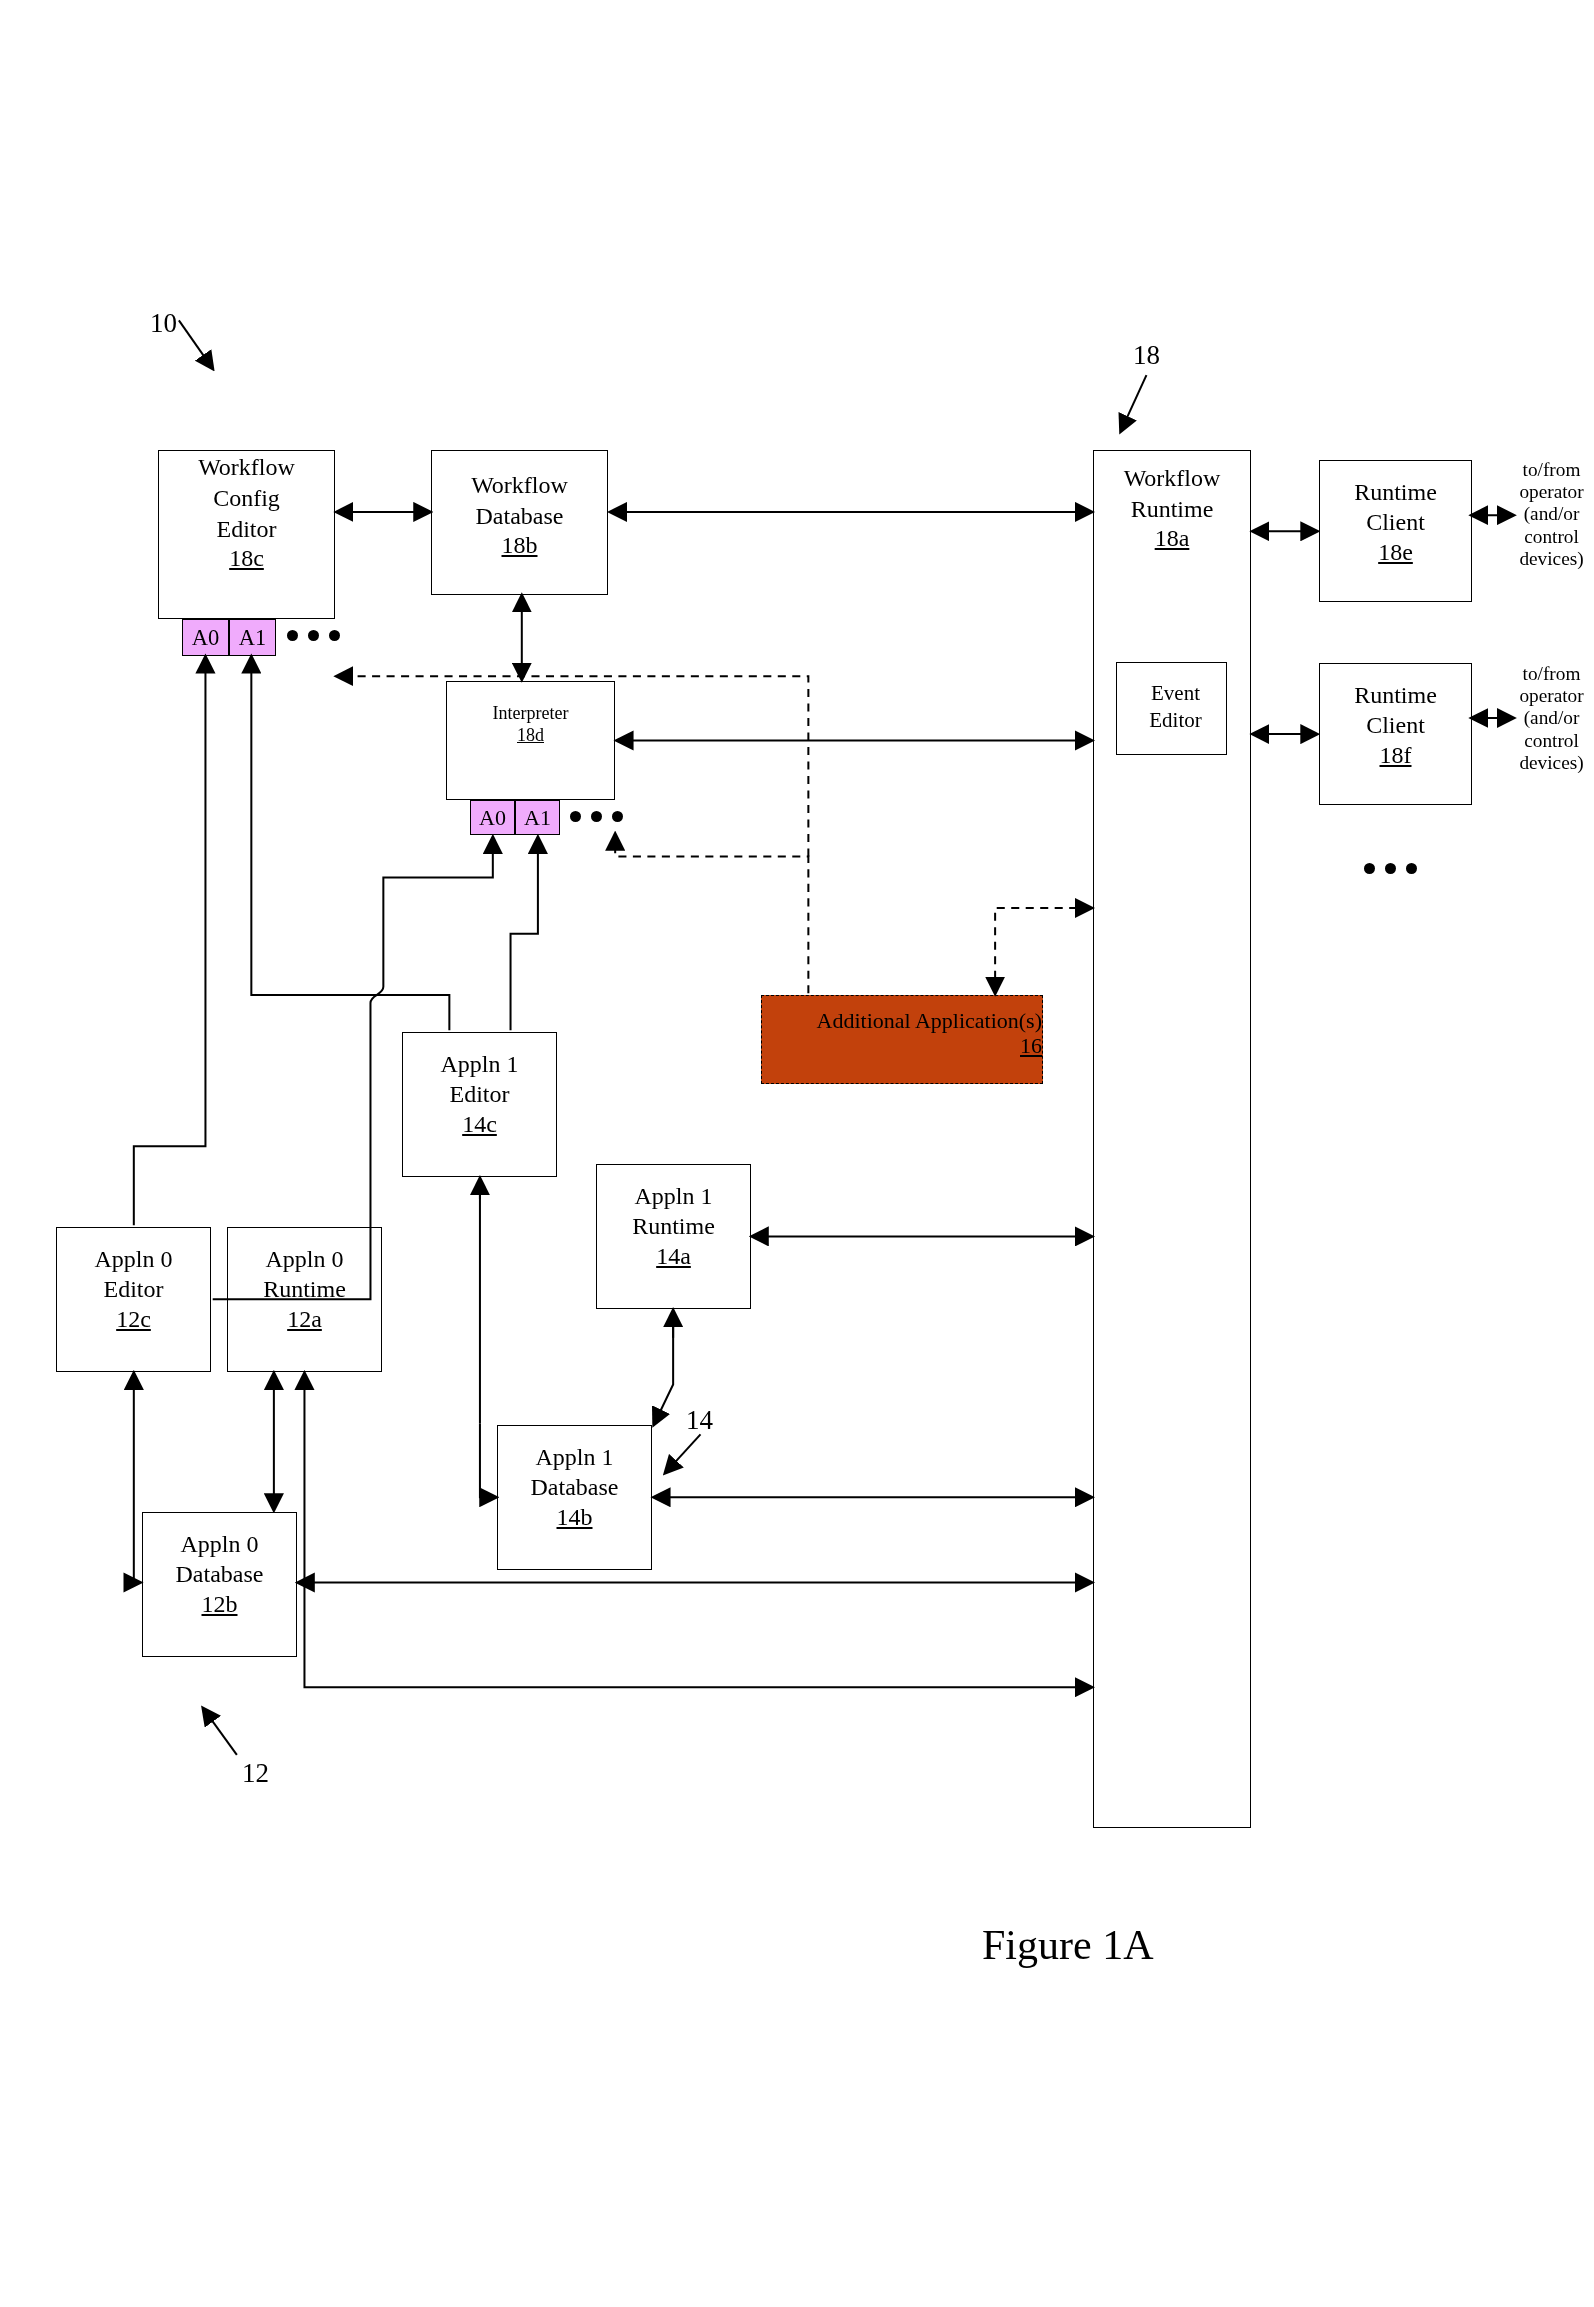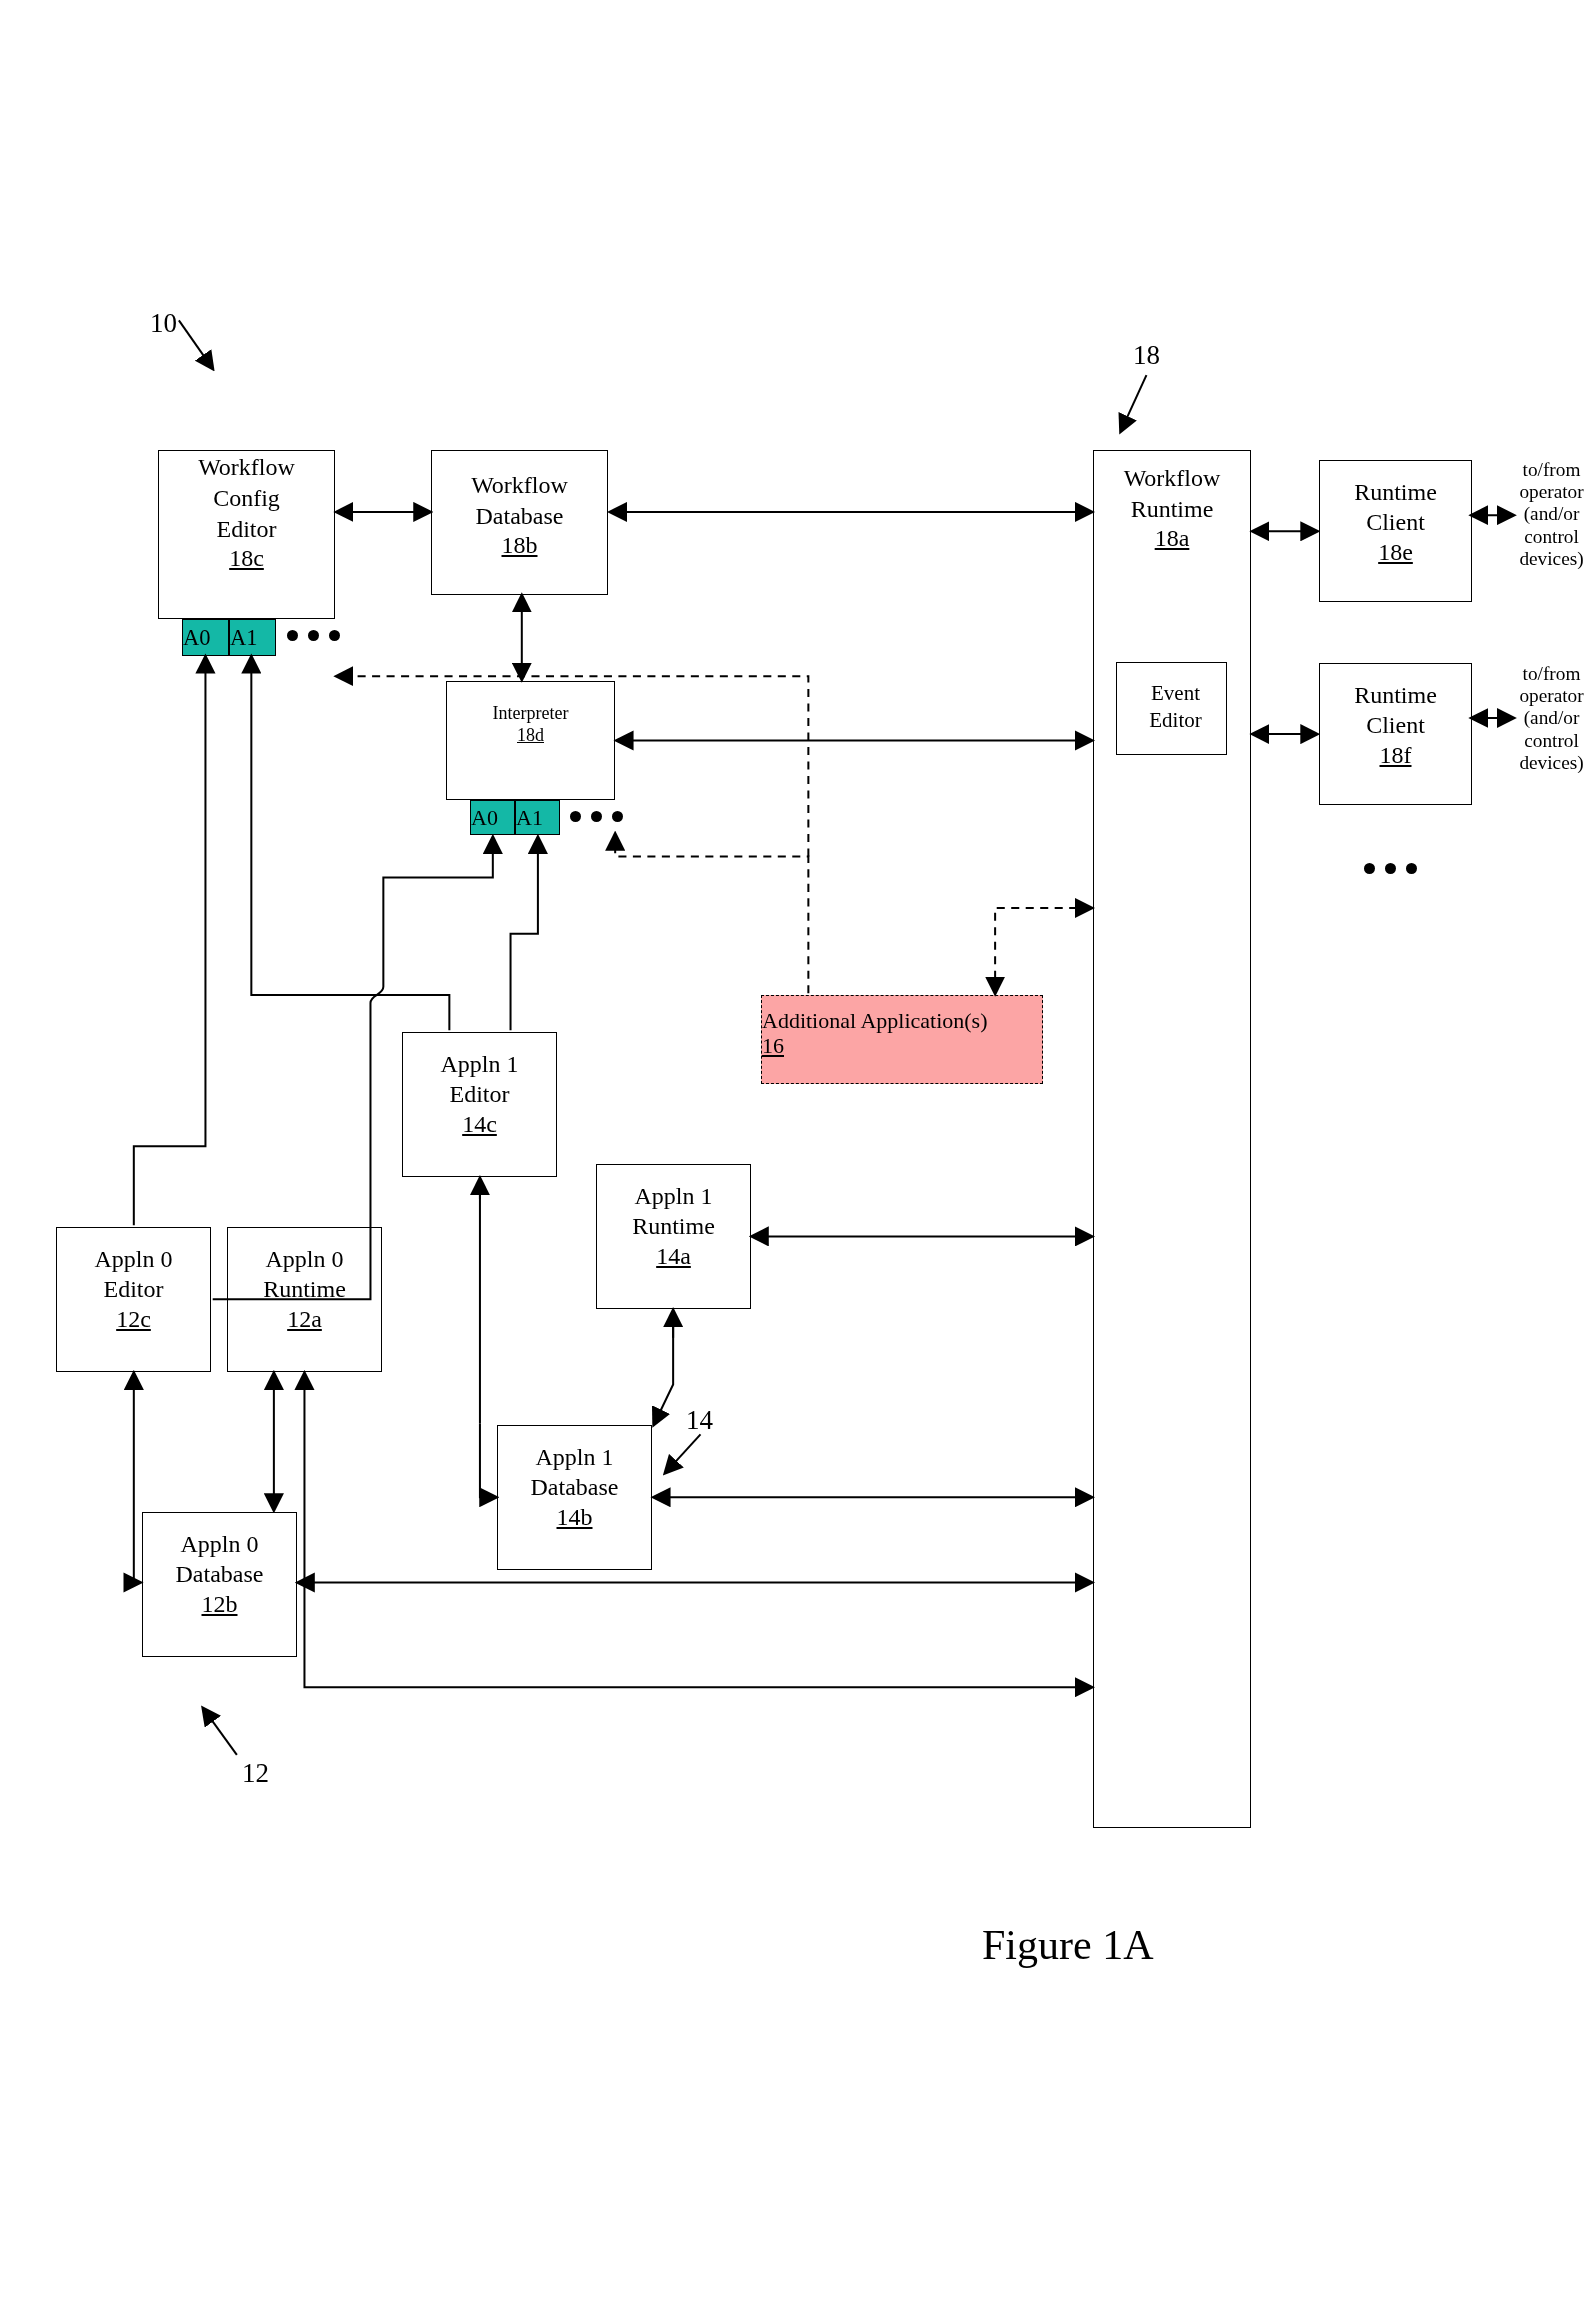--- a/index.html
+++ b/index.html
@@ -18,39 +18,39 @@
     position: absolute;
     border: 1.6px solid #000;
     background: #fff;
     text-align: center;
     line-height: 1.15;
     box-sizing: border-box;
   }
   .dashedbox {
     position: absolute;
     border: 1.6px dashed #000;
-    background: #fca5a5;
-    text-align: left;
+    background: #c2410c;
+    text-align: right;
     line-height: 1.05;
     box-sizing: border-box;
   }
   .box .title, .dashedbox .title {
     display: block;
     padding-top: 3.2px;
   }
   .box .idline, .dashedbox .idline {
     display: inline-block;
     text-decoration: underline;
     margin-top: 1.6px;
   }
   .tab {
     position: absolute;
     border: 1.6px solid #000;
-    background: #14b8a6;
-    text-align: left;
+    background: #f0abfc;
+    text-align: center;
     box-sizing: border-box;
   }
   .dots {
     position: absolute;
     display: flex;
     gap: 9.7px;
   }
   .dot {
     width: 11.3px;
     height: 11.3px;

